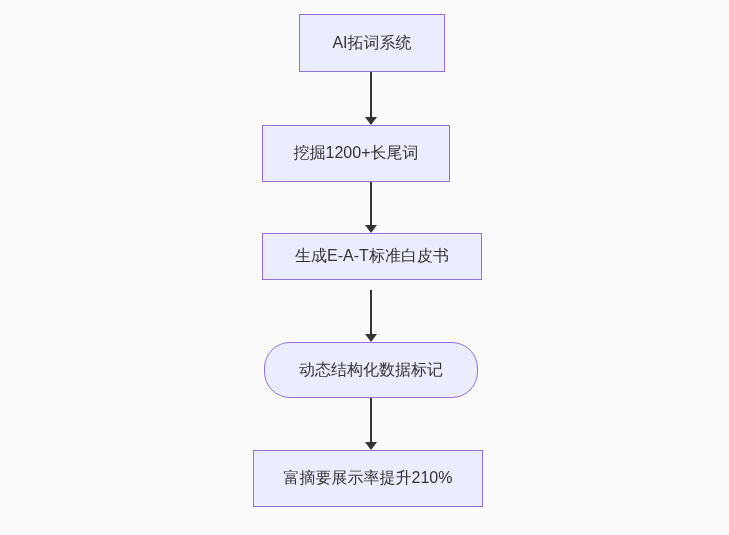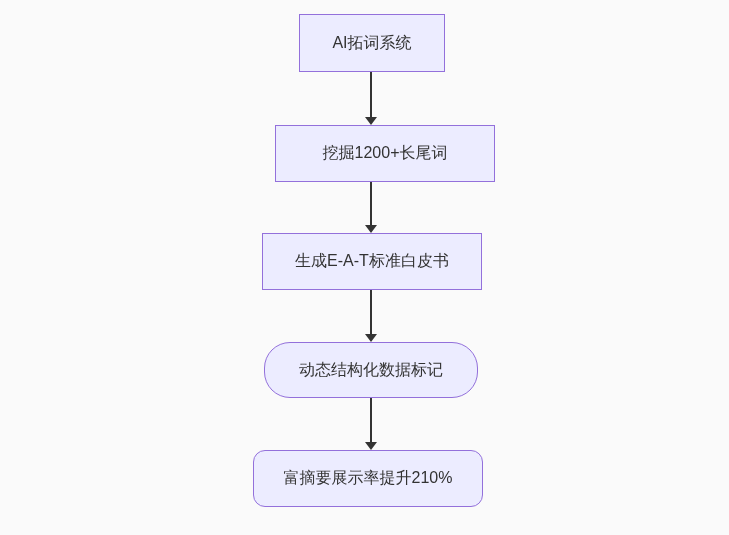--- a/index.html
+++ b/index.html
@@ -21,24 +21,24 @@
     border: 1px solid #9370db;
     color: #333333;
     font-size: 16px;
     display: flex;
     align-items: center;
     justify-content: center;
     text-align: center;
     white-space: nowrap;
   }
   .n1 { left: 299px; top: 14px;  width: 146px; height: 58px; }
-  .n2 { left: 275px; top: 125px; width: 220px; height: 57px; }
-  .n3 { left: 262px; top: 233px; width: 220px; height: 57px; }
+  .n2 { left: 262px; top: 125px; width: 188px; height: 57px; }
+  .n3 { left: 262px; top: 233px; width: 220px; height: 47px; }
   .n4 { left: 264px; top: 342px; width: 214px; height: 56px; border-radius: 26px; }
-  .n5 { left: 253px; top: 450px; width: 230px; height: 57px; border-radius: 12px; }
+  .n5 { left: 253px; top: 450px; width: 230px; height: 57px; }
 
   .arrow {
     position: absolute;
     left: 364px;
     width: 14px;
   }
   .a1 { top: 72px;  height: 53px; }
   .a2 { top: 182px; height: 51px; }
   .a3 { top: 290px; height: 52px; }
   .a4 { top: 398px; height: 52px; }

